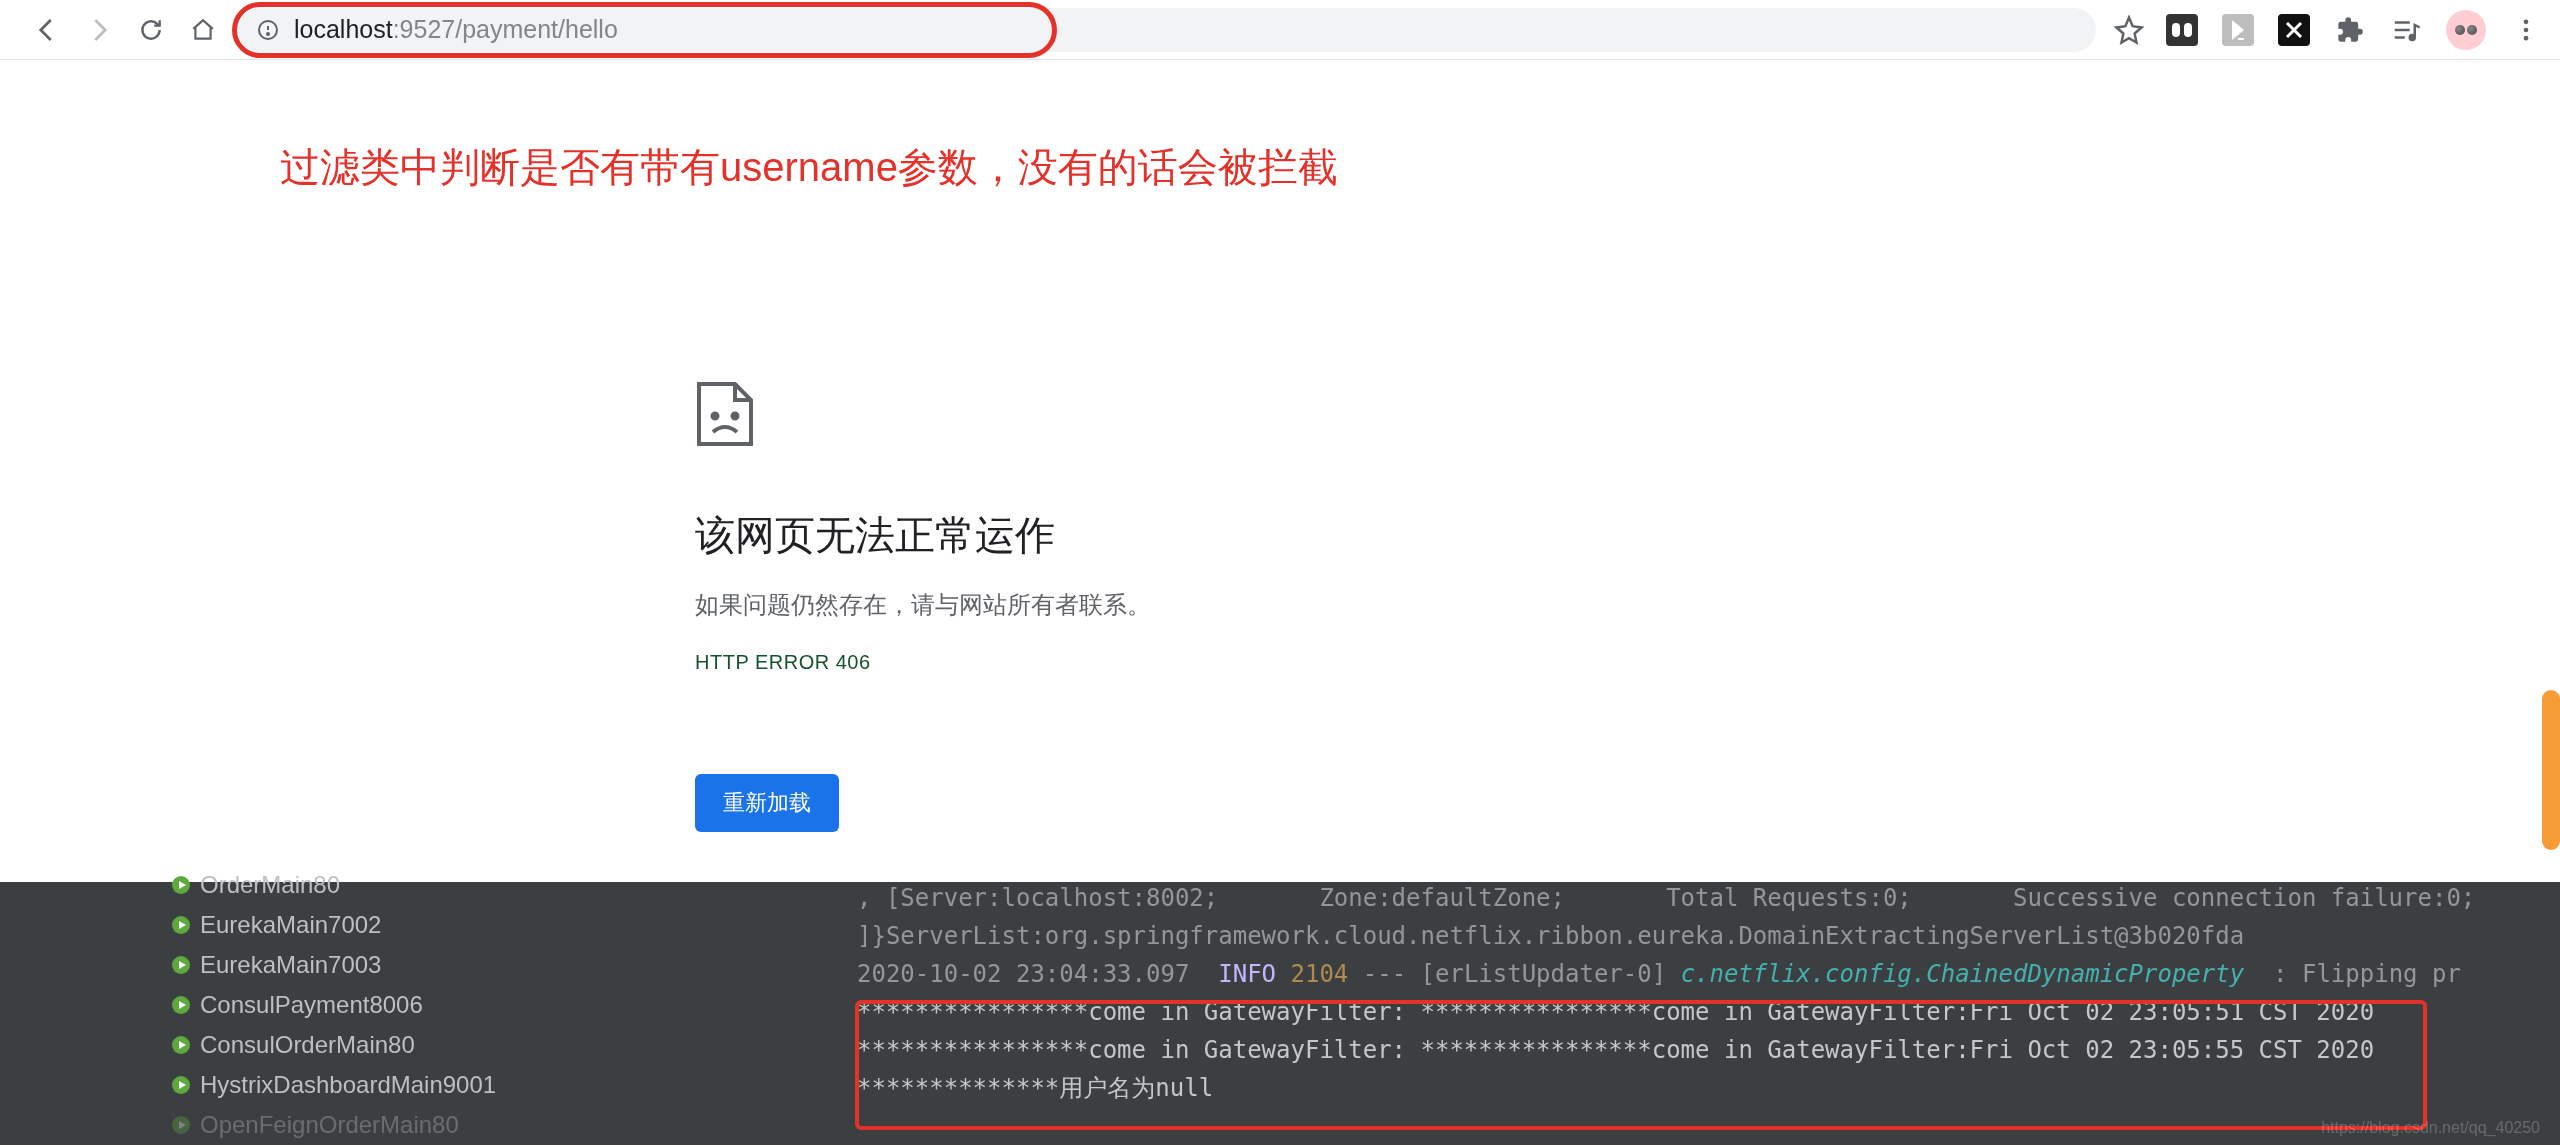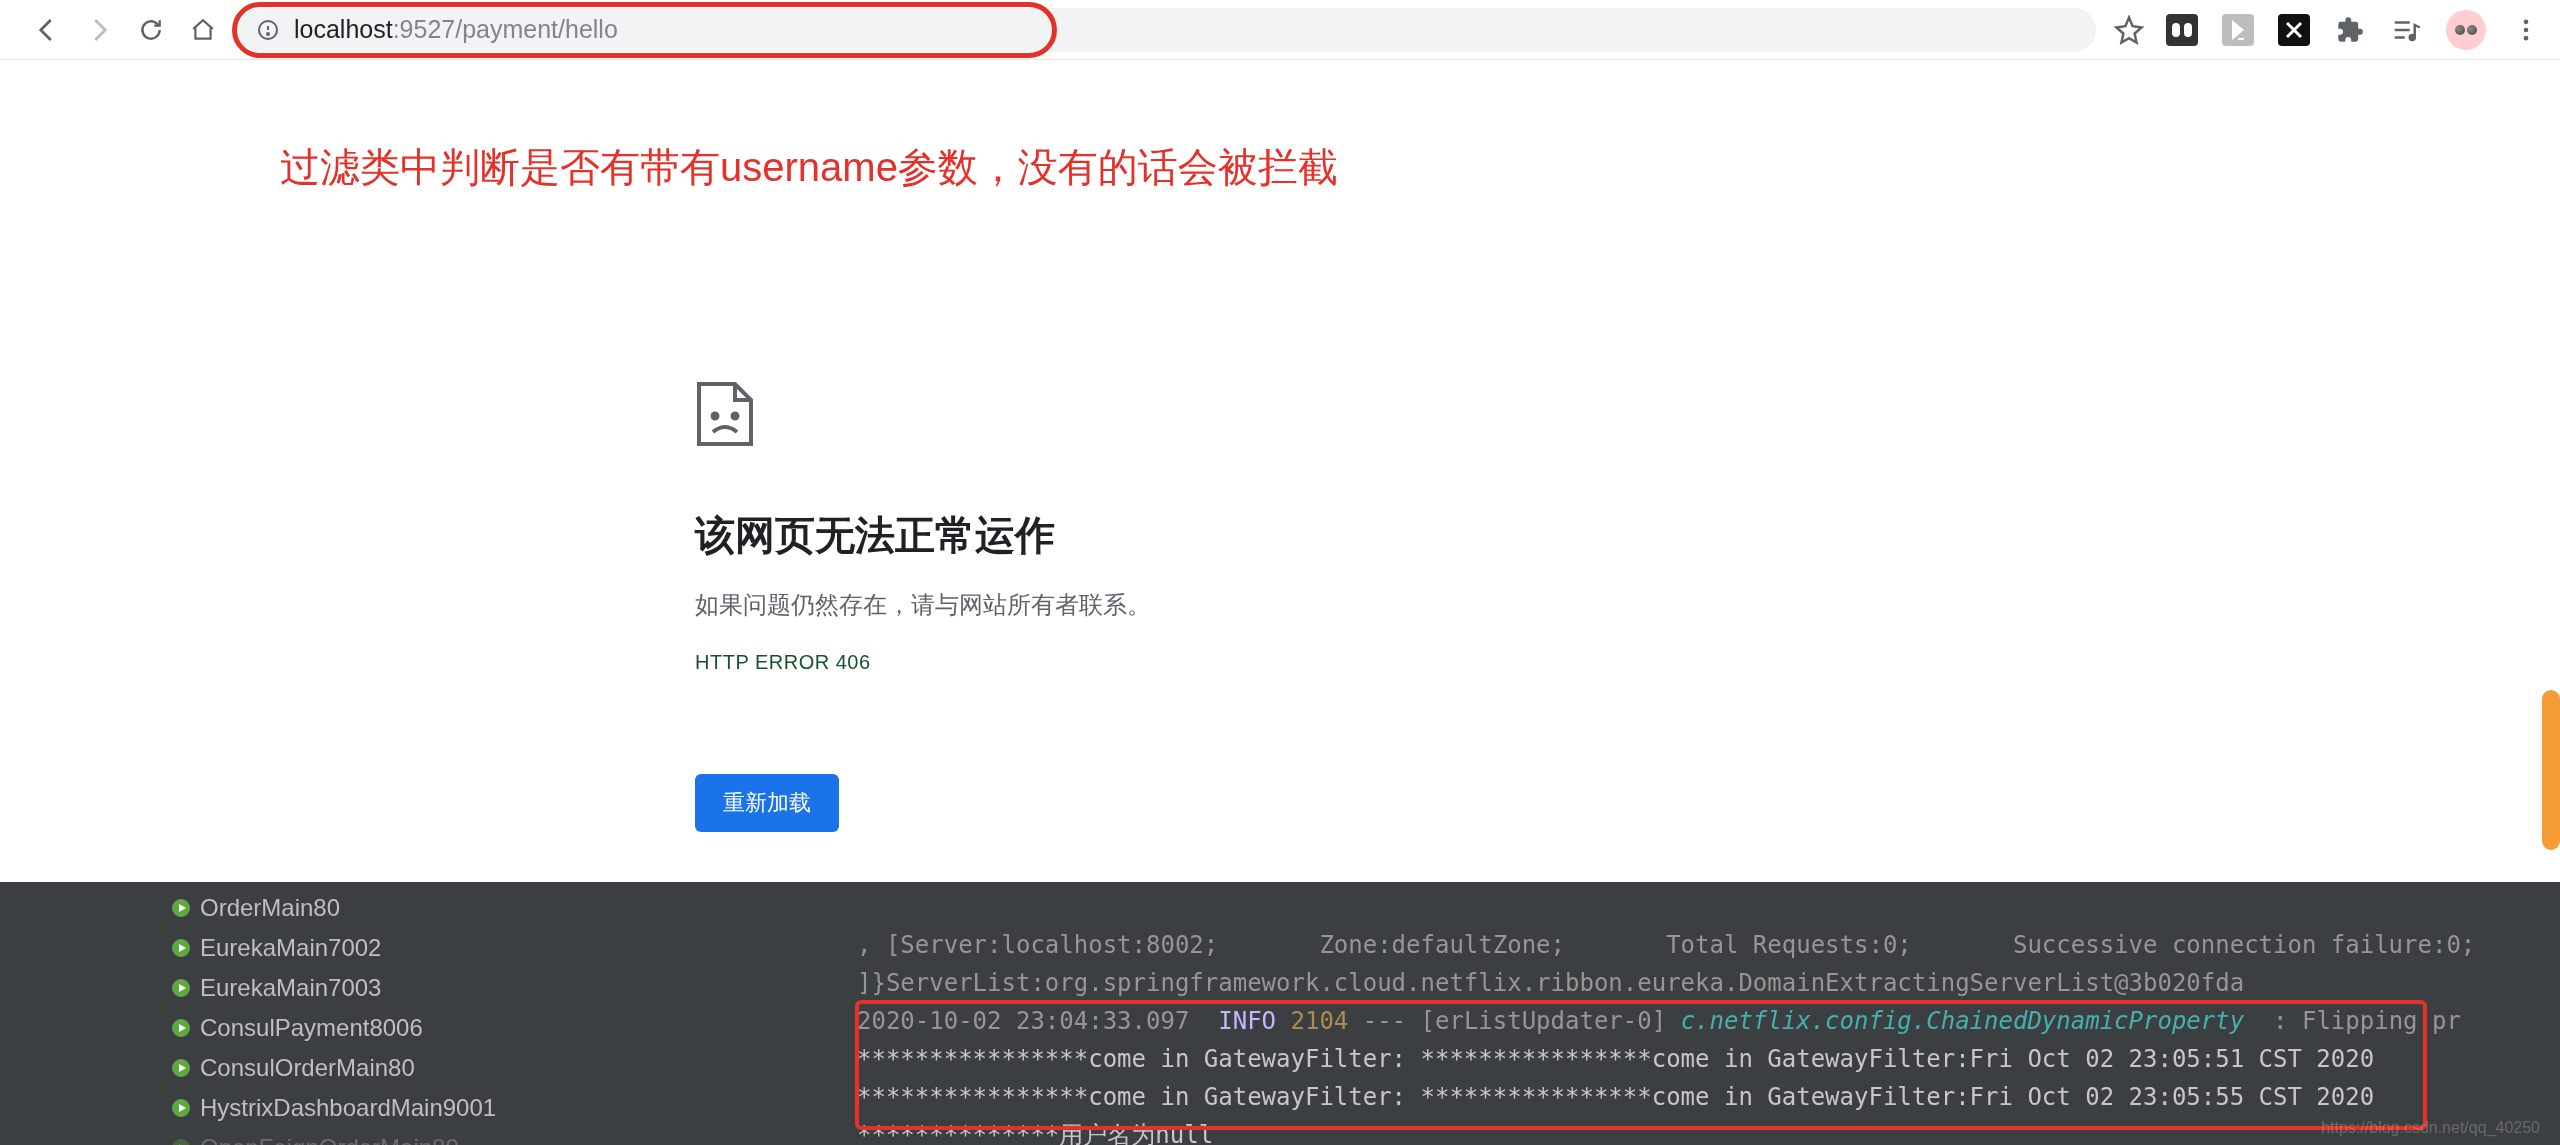--- a/index.html
+++ b/index.html
@@ -119,21 +119,21 @@
   }
   .sad-icon {
     width: 60px; height: 68px;
     margin-bottom: 60px;
     color: #5f6368;
   }
   .sad-icon svg { width: 60px; height: 68px; }
   .err-title {
     font-size: 40px;
     color: #202124;
-    font-weight: 700;
+    font-weight: 400;
     margin-bottom: 26px;
   }
   .err-sub {
     font-size: 24px;
     color: #5f6368;
     margin-bottom: 30px;
   }
   .err-code {
     font-size: 20px;
     color: #14532d;
@@ -165,20 +165,21 @@
     position: absolute;
     left: 0;
     top: 882px;
     width: 2560px;
     height: 263px;
     background: #3c3f41;
     display: flex;
     font-family: "Consolas", "Menlo", monospace;
     font-size: 24px;
     color: #bbbbbb;
+    align-items: flex-end;
   }
   .ide-side {
     width: 845px;
     padding: 6px 0 0 172px;
     overflow: hidden;
   }
   .run-item {
     display: flex;
     align-items: center;
     height: 40px;

